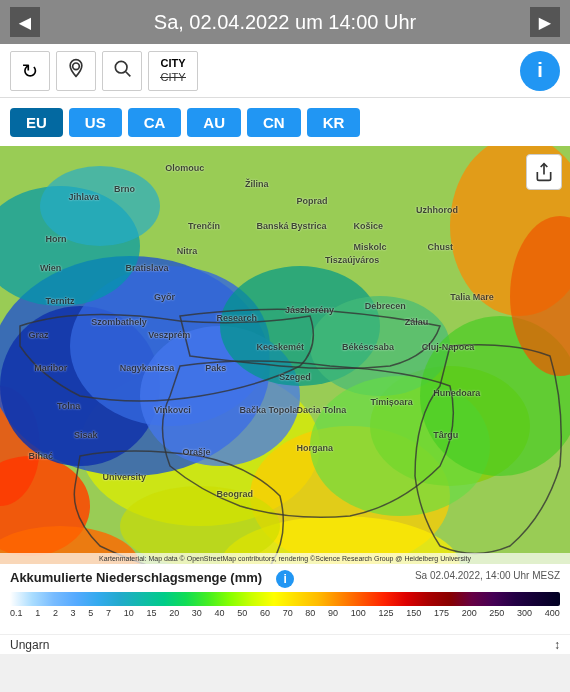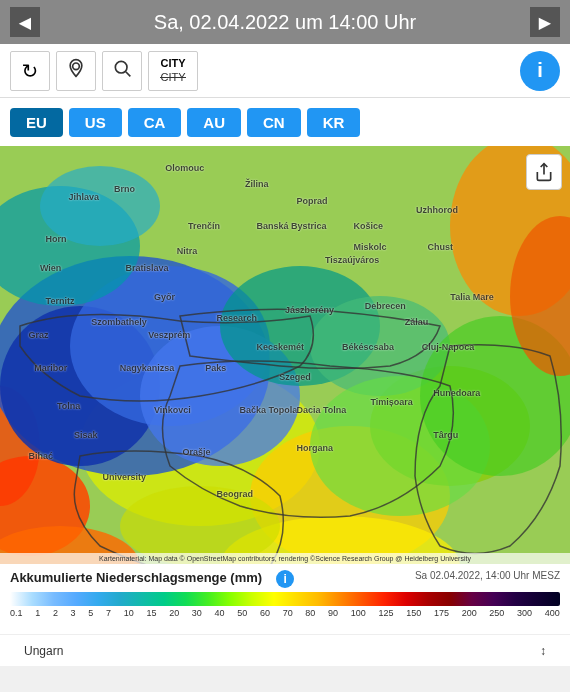--- a/index.html
+++ b/index.html
@@ -241,27 +241,27 @@
       justify-content: space-between;
       font-size: 9px;
       color: #333;
       margin-top: 2px;
       width: 100%;
     }
 
     
     .bottom-text {
       background: white;
-      padding: 4px 24px;
+      padding: 4px 10px;
       font-size: 12px;
       color: #333;
       display: flex;
       align-items: center;
       justify-content: space-between;
-      height: 32px;
+      height: 20px;
       border-top: 1px solid #eee;
     }
 
     
     .map-label {
       position: absolute;
       font-size: 9px;
       color: rgba(0,0,0,0.7);
       font-weight: bold;
       white-space: nowrap;

